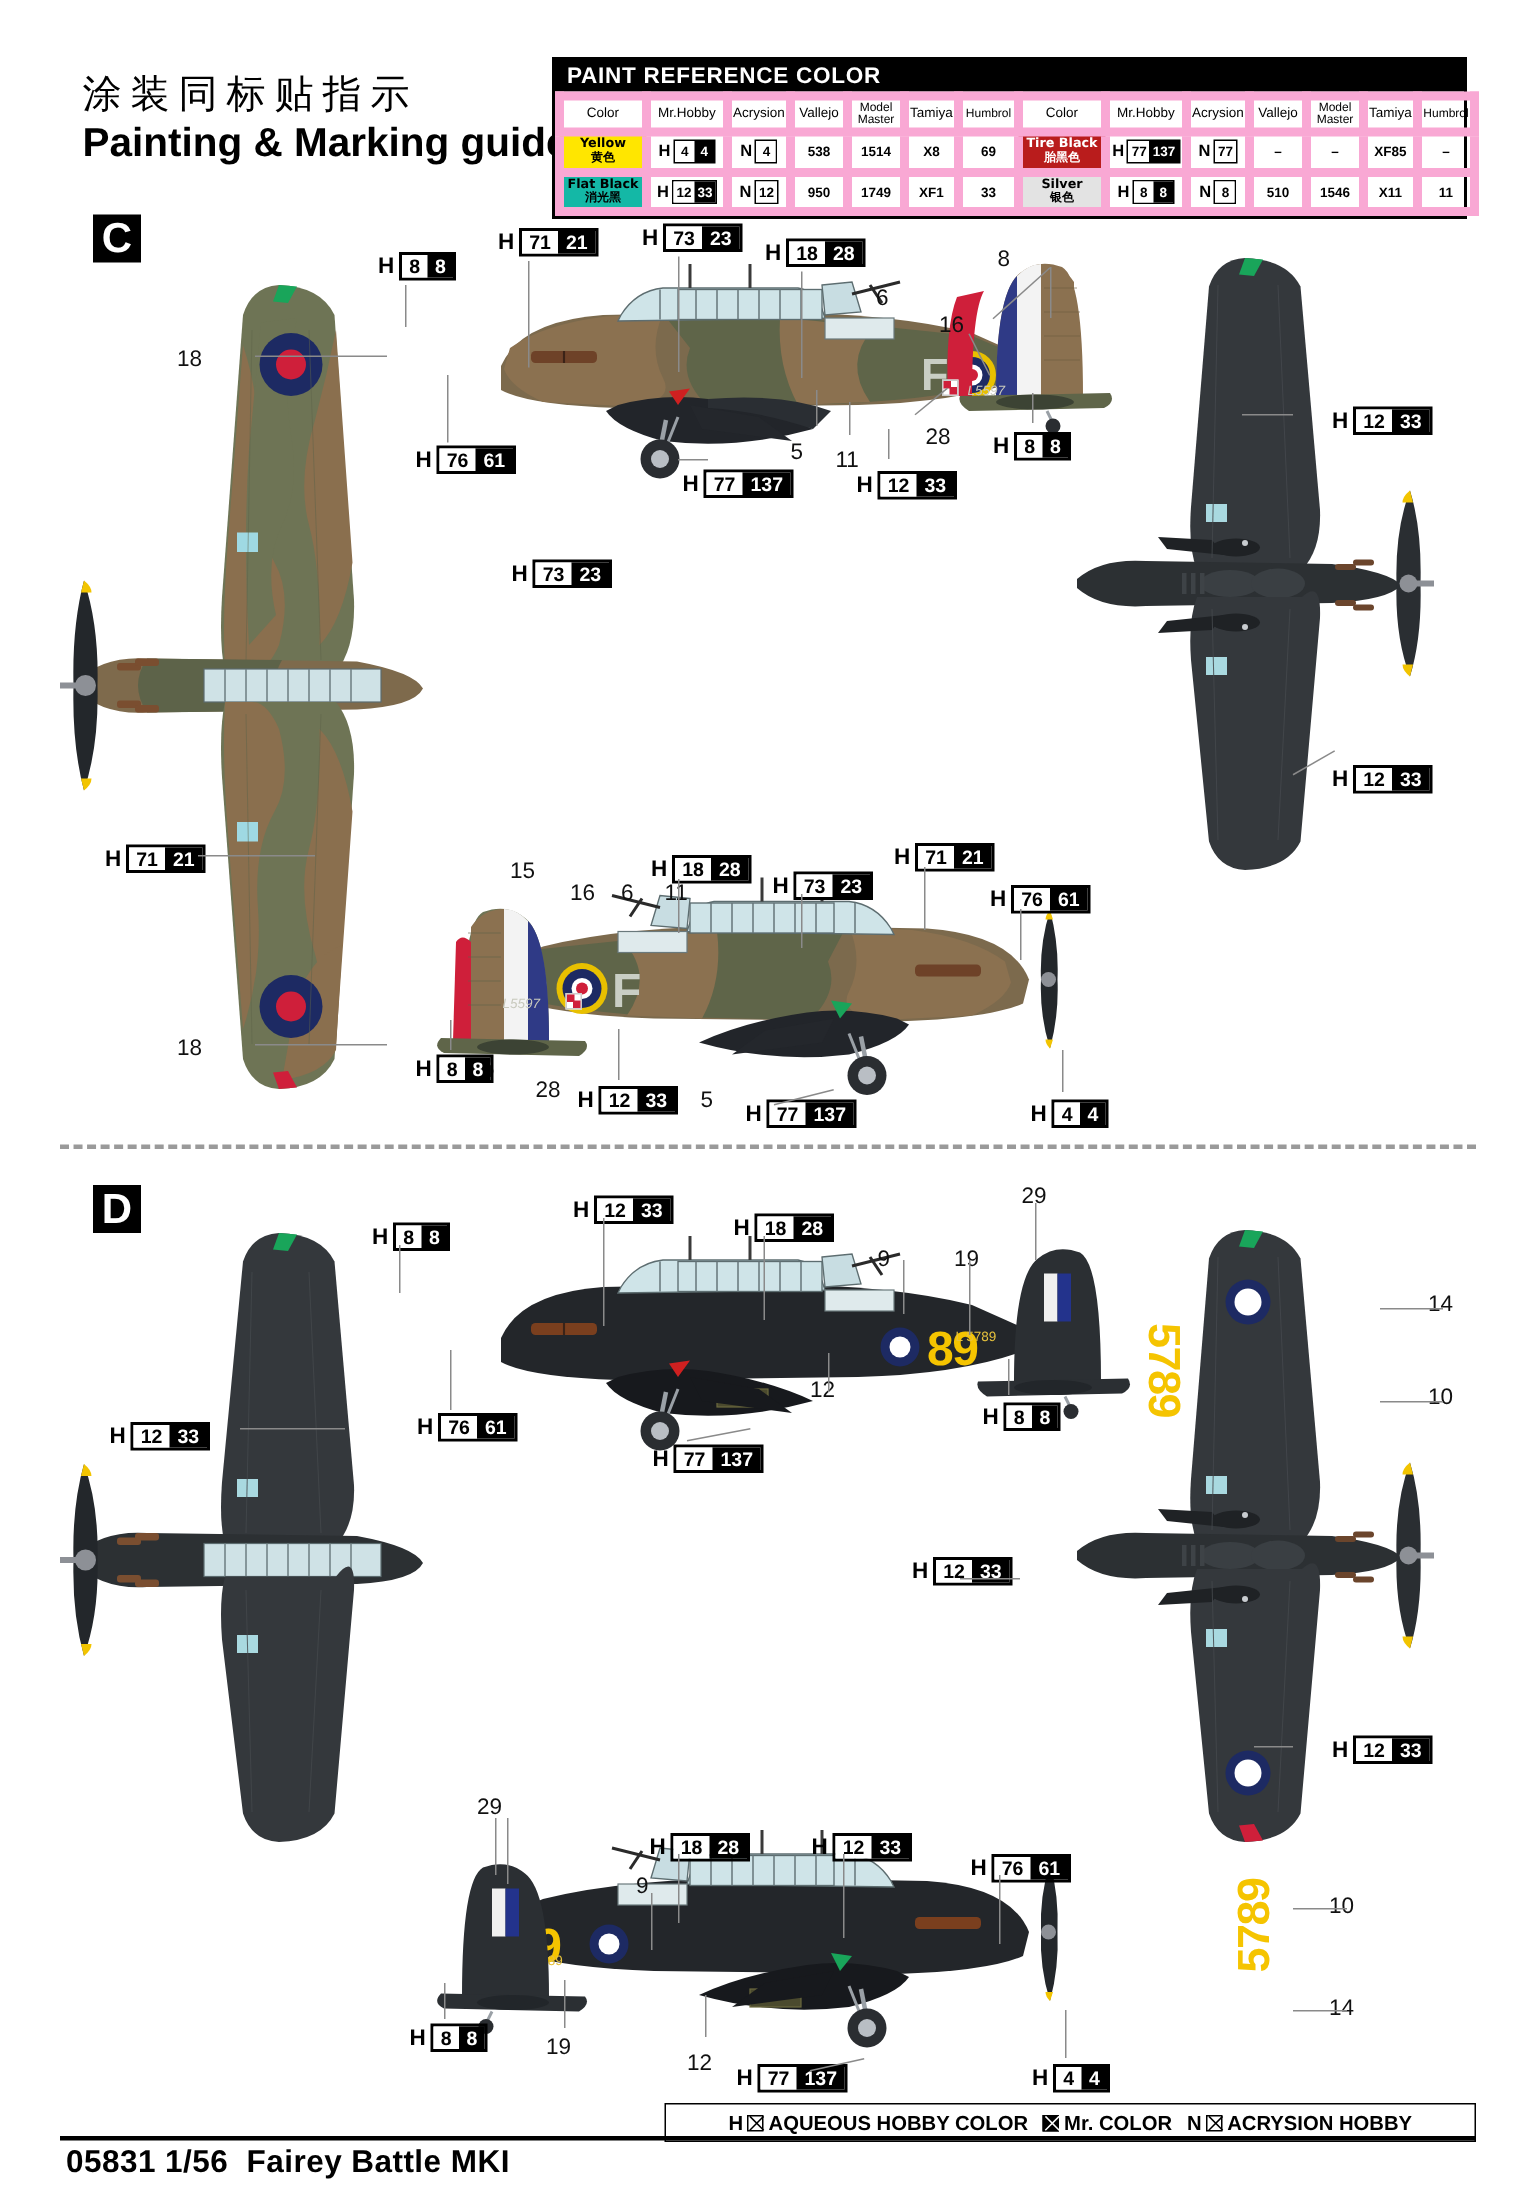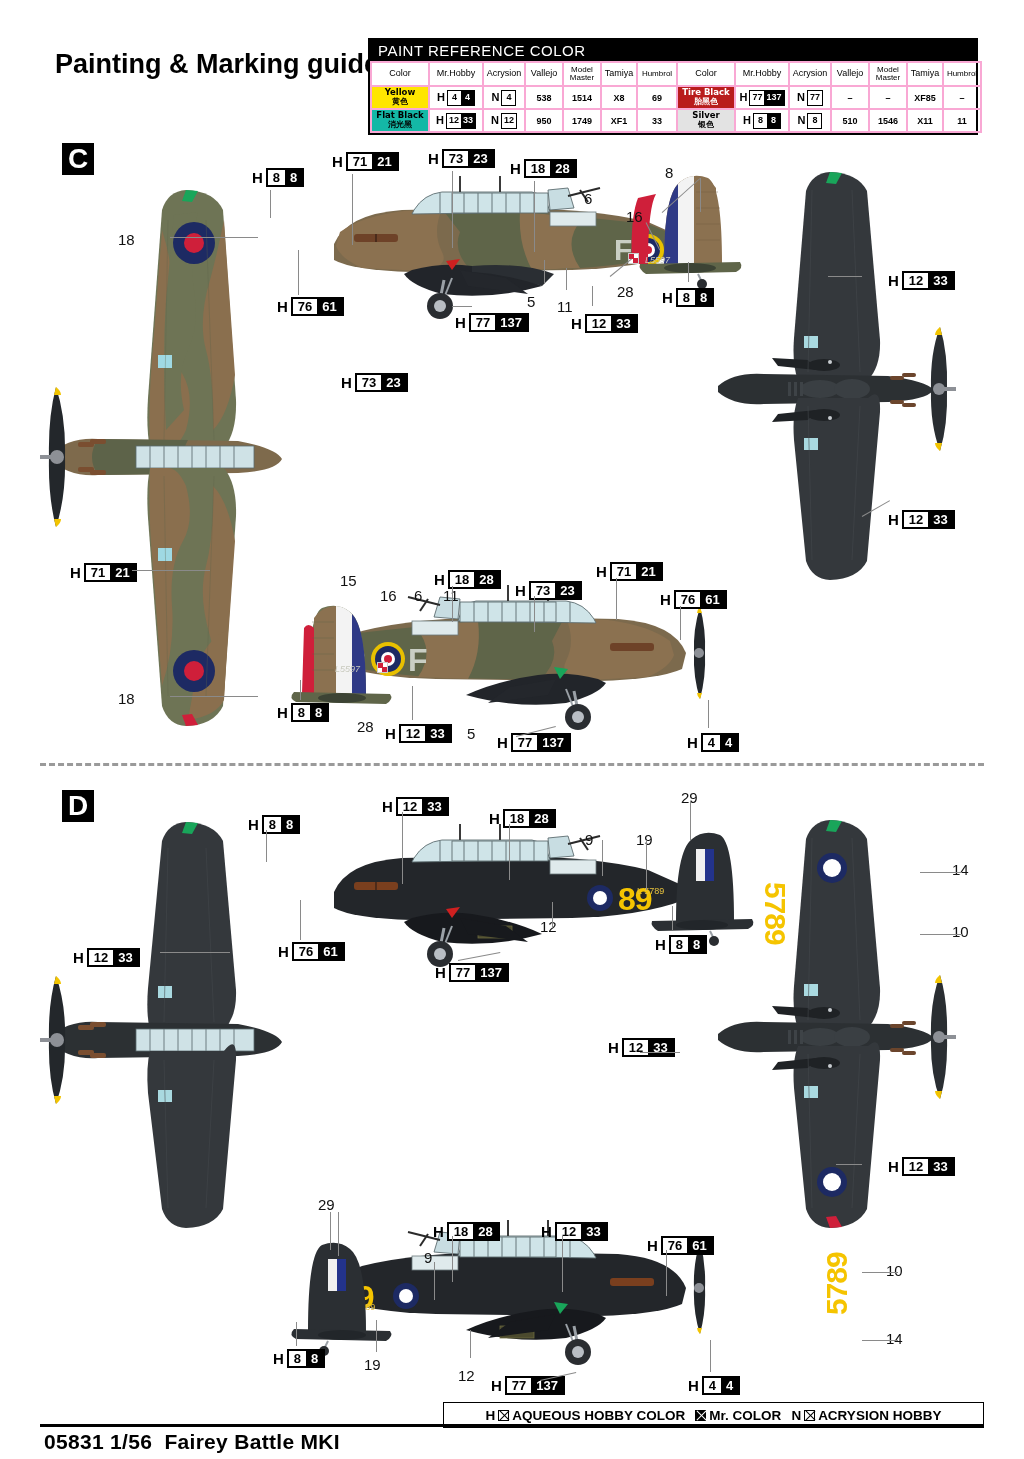--- a/index.html
+++ b/index.html
@@ -14,23 +14,23 @@
   }
 
   
   .header { position:absolute; left:0; top:0; width:1024px; height:130px; }
   .title-block { position:absolute; left:55px; top:48px; }
   .title-cn { font-size:26px; letter-spacing:6px; font-weight:400; line-height:1.2; font-family:"DejaVu Sans", sans-serif; }
   .title-en { font-size:27px; font-weight:bold; line-height:1.15; margin-top:1px; }
 
   
   .paint-table-wrap { position:absolute; left:368px; top:38px; width:610px; border:2px solid #000; background:#fff; }
-  .prc-head { background:#000; color:#fff; font-size:15px; font-weight:normal; padding:2px 8px; letter-spacing:0.5px; }
+  .prc-head { background:#000; color:#fff; font-size:15px; font-weight:bold; padding:2px 8px; letter-spacing:0.5px; }
   table.prc { border-collapse:collapse; width:100%; table-layout:fixed; }
-  table.prc td { border:2px solid #f9a8d4; text-align:center; vertical-align:middle; font-size:9px; padding:1px 0; height:22px; }
+  table.prc td { border:6px solid #f9a8d4; text-align:center; vertical-align:middle; font-size:9px; padding:1px 0; height:22px; }
   table.prc tr.hdr td { font-size:9px; height:24px; line-height:1.05; }
   .cname { font-size:8.5px; line-height:1.1; font-weight:bold; font-family:"DejaVu Sans", sans-serif; }
   .cname .cn { font-size:8px; }
   .sw-yellow { background:#FFE600; }
   .sw-flatblack { background:#14b8a6; }
   .sw-tireblack { background:#b91c1c; color:#fff; }
   .sw-silver { background:#E3E3E3; }
   .val { font-size:11px; font-weight:bold; }
 
   
@@ -79,20 +79,21 @@
 
   
   .art { position:absolute; }
   svg { display:block; overflow:visible; }
 </style>
 </head>
 <body>
 
 <div class="header">
   <div class="title-block">
+    <div class="title-cn">涂装同标贴指示</div>
     <div class="title-en">Painting &amp; Marking guide</div>
   </div>
 
   <div class="paint-table-wrap">
     <div class="prc-head">PAINT  REFERENCE COLOR</div>
     <table class="prc">
       <colgroup>
         <col style="width:58px">
           <col style="width:54px">
           <col style="width:42px">

